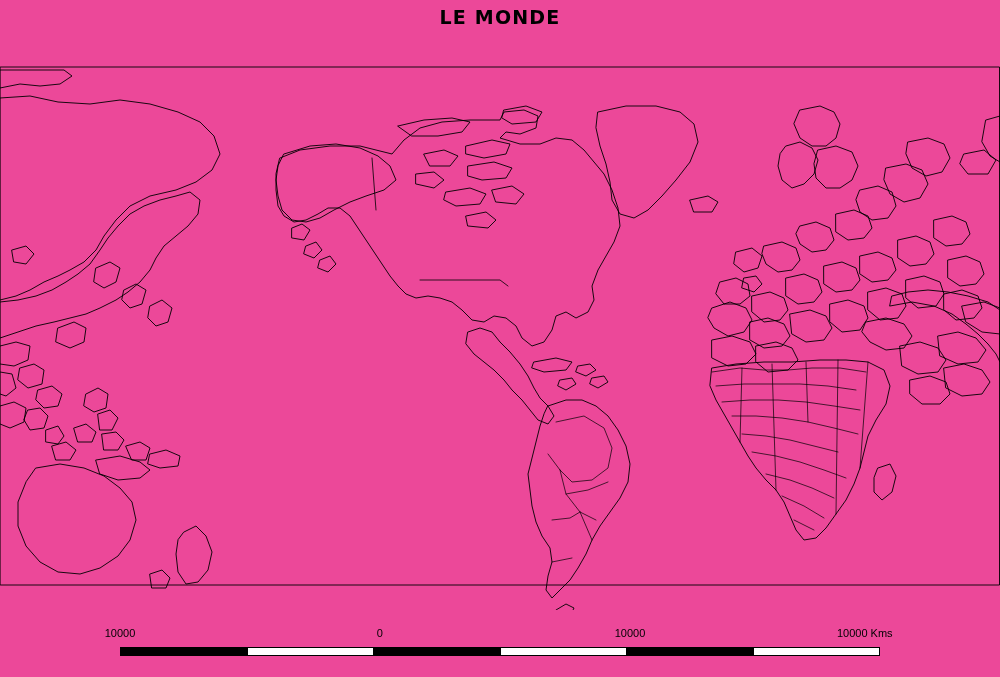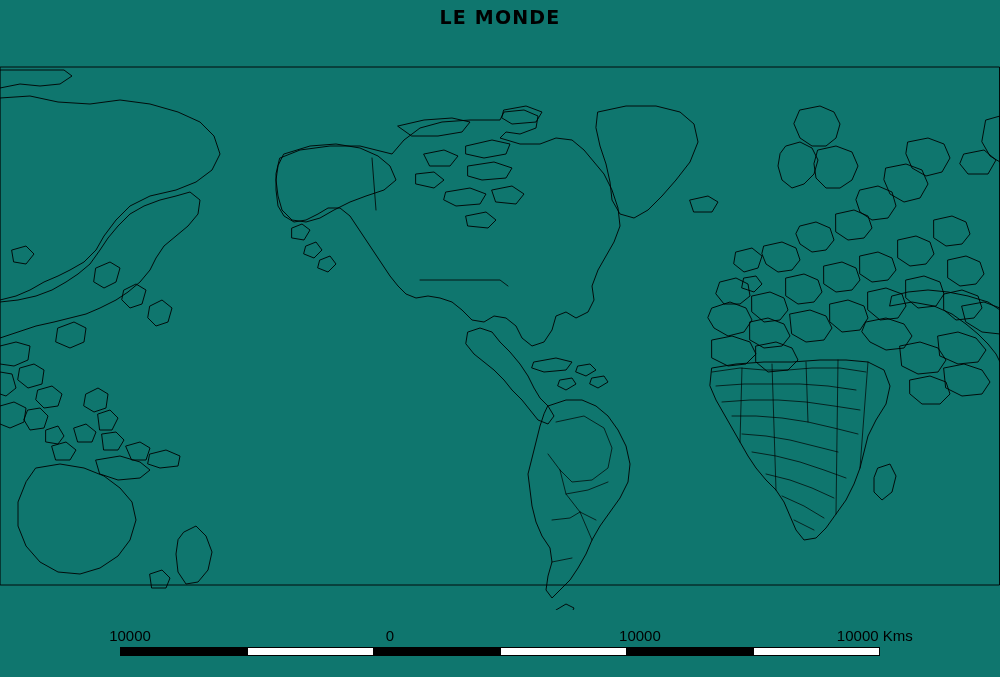--- a/index.html
+++ b/index.html
@@ -12,21 +12,21 @@
     height: 677px;
     font-family: "Liberation Sans", sans-serif;
     color: #000000;
     position: relative;
     overflow: hidden;
   }
   .page {
     position: relative;
     width: 1000px;
     height: 677px;
-    background: #0f766e;
+    background: #ec4899;
   }
   .map-title {
     position: absolute;
     top: 6px;
     left: 0;
     width: 1000px;
     text-align: center;
     font-family: "DejaVu Sans", sans-serif;
     font-weight: bold;
     font-size: 19px;
@@ -52,27 +52,26 @@
     width: 760px;
     height: 34px;
   }
   .scale-labels {
     position: relative;
     height: 16px;
     width: 100%;
   }
   .scale-label {
     position: absolute;
-    font-size: 15px;
+    font-size: 11px;
     font-family: "Liberation Sans", sans-serif;
     color: #000000;
     white-space: nowrap;
     transform: translateX(-50%);
     top: 0;
-    margin-left: 10px;
   }
   .scale-track {
     position: absolute;
     left: 0;
     top: 20px;
     width: 760px;
     height: 9px;
     border: 1px solid #000000;
     box-sizing: border-box;
     display: flex;

